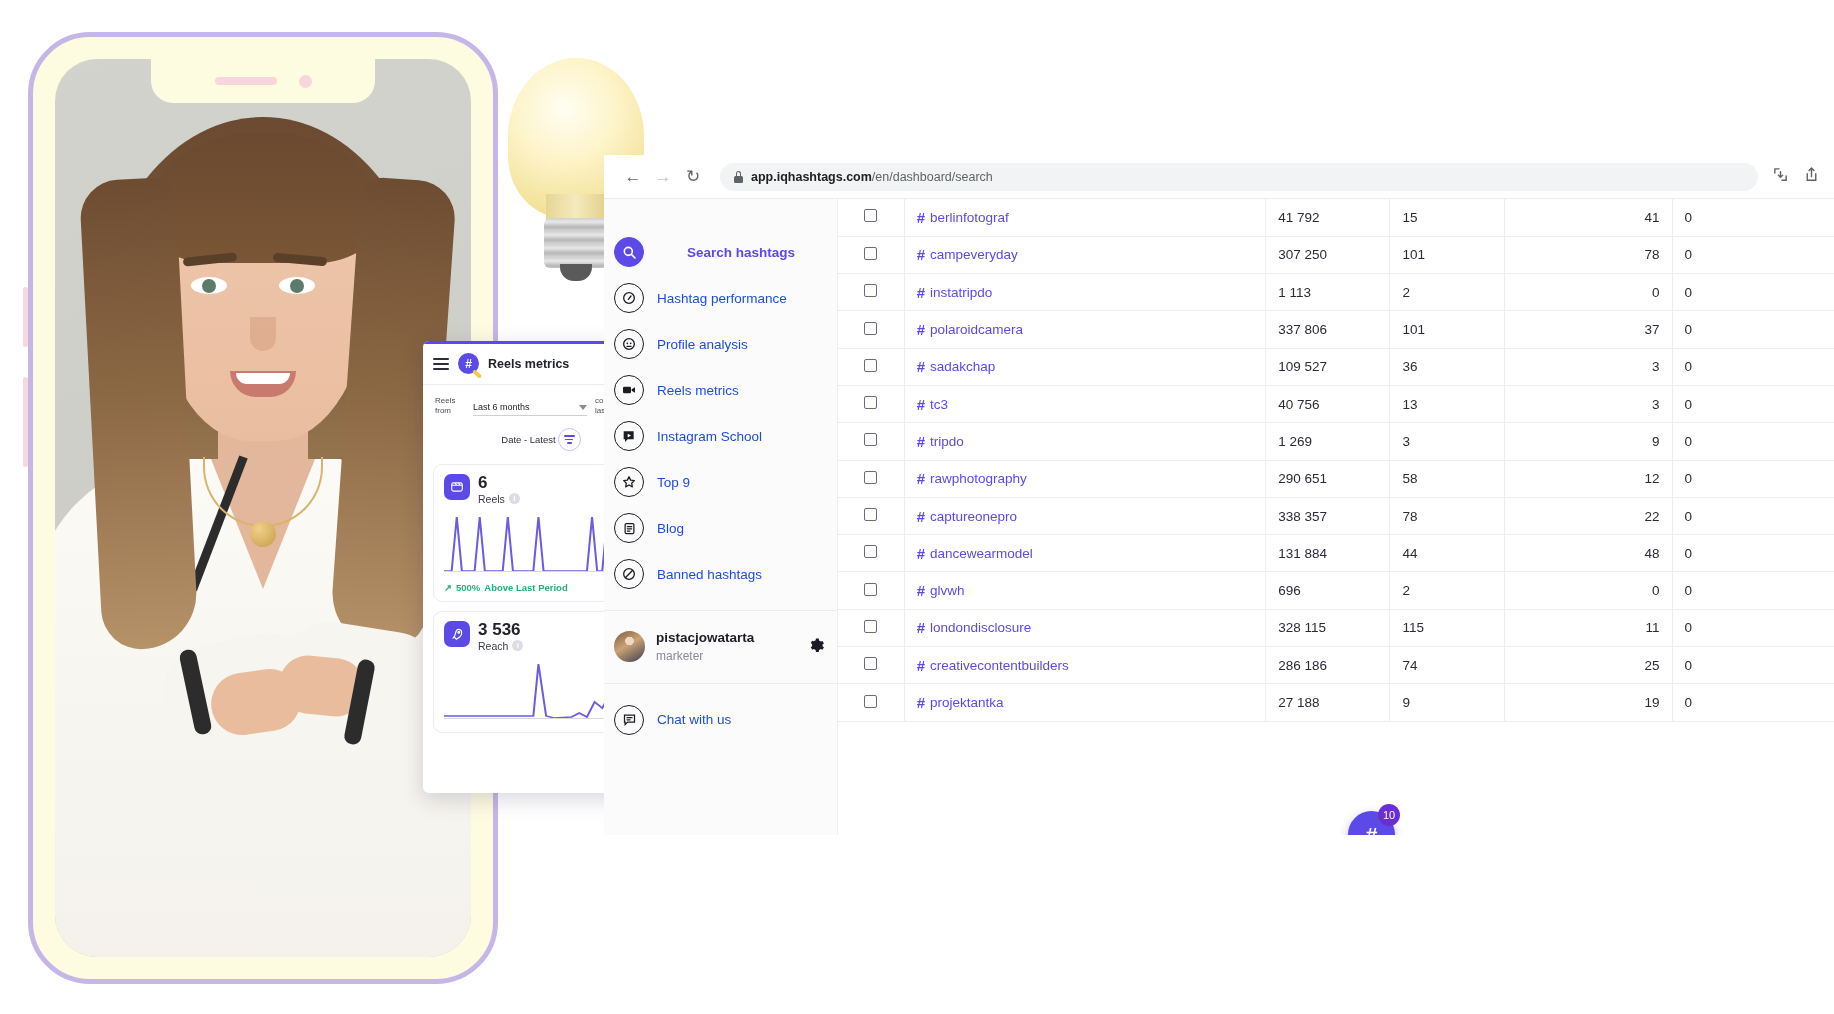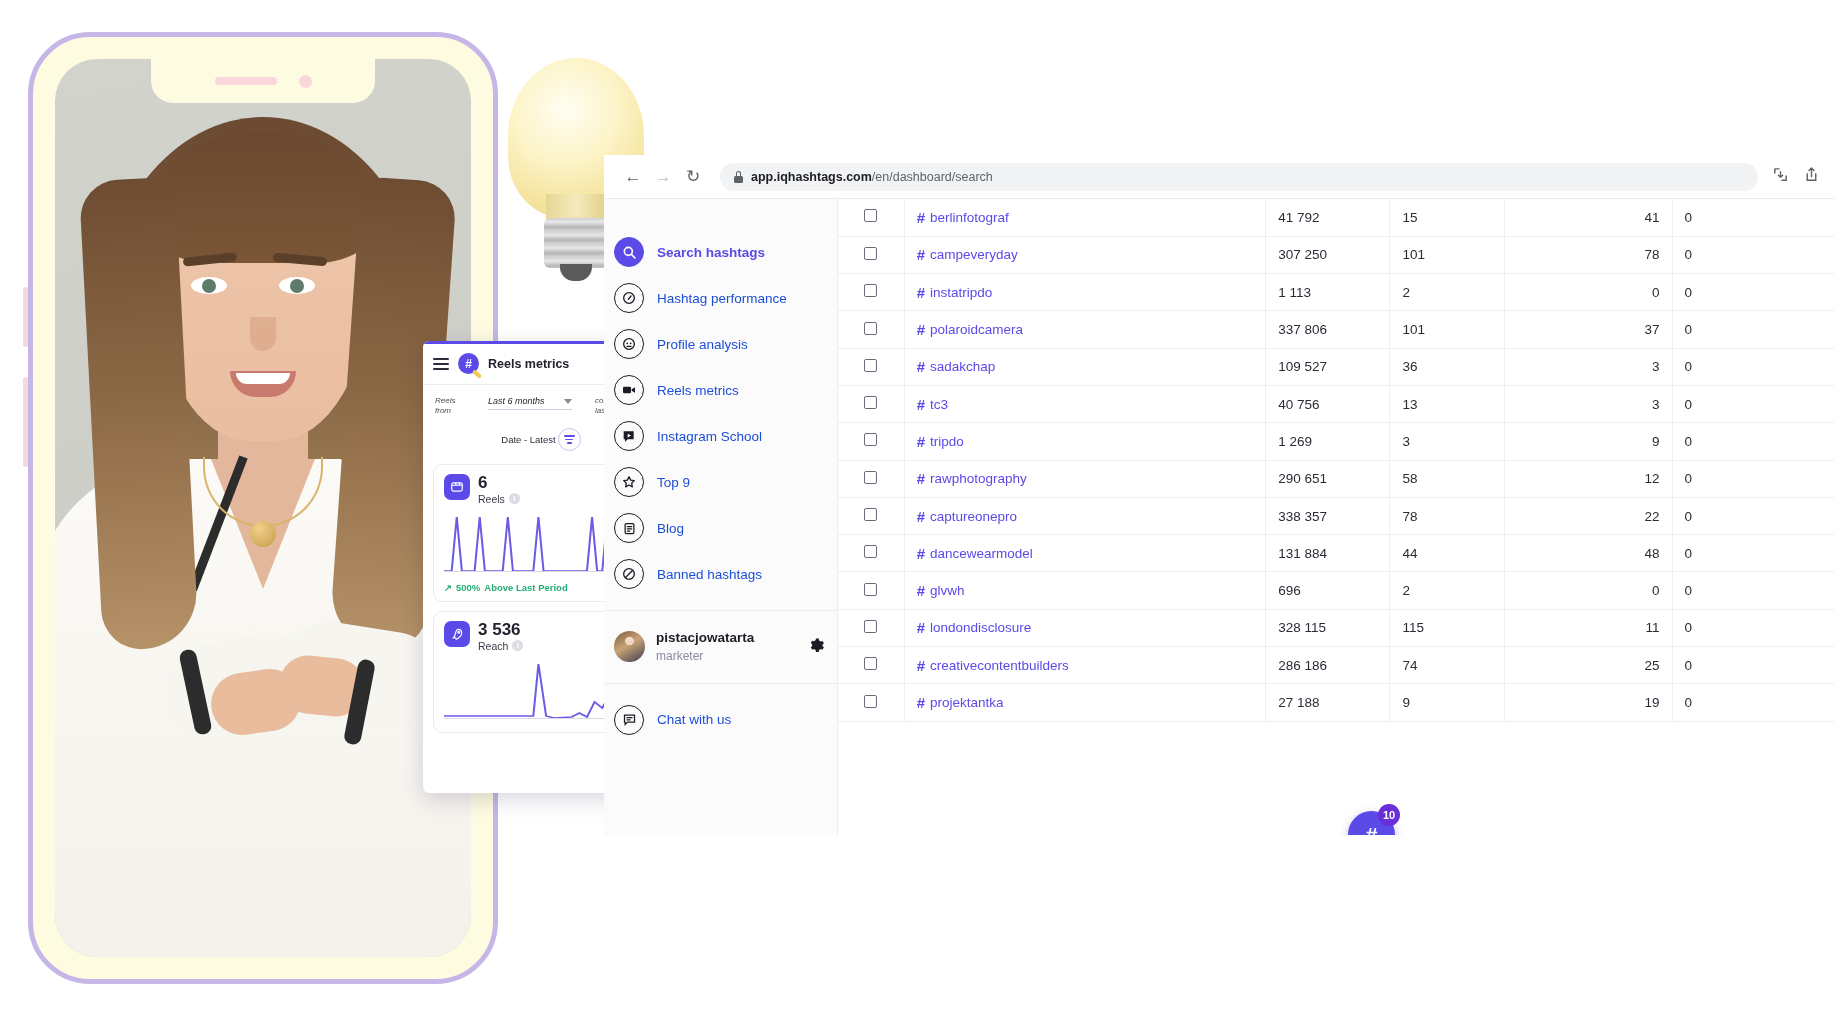--- a/index.html
+++ b/index.html
@@ -134,21 +134,21 @@
     overflow: hidden;
   }
   .rp-topline { height: 3px; background: #5b4ae8; width: 100%; }
   .rp-header { display: flex; align-items: center; gap: 9px; padding: 9px 10px 10px 10px; border-bottom: 1px solid #eceaf5; }
   .rp-burger { display: flex; flex-direction: column; gap: 3px; }
   .rp-burger i { display: block; width: 16px; height: 2px; background: #2d2d3a; border-radius: 1px; }
   .rp-logo { width: 21px; height: 21px; border-radius: 50%; background: #5b4ae8; position: relative; display: flex; align-items: center; justify-content: center; }
   .rp-logo span { color: #fff; font-weight: 700; font-size: 12px; line-height: 1; }
   .rp-logo::after { content:""; position:absolute; right:-3px; bottom:-2px; width:10px; height:4px; background:#f2c94c; border-radius:2px; transform: rotate(40deg); }
   .rp-title { font-size: 12.5px; font-weight: 700; color: #23232e; }
-  .rp-filters { padding: 11px 12px 2px 12px; display: flex; align-items: flex-start; gap: 23px; font-style: italic; }
+  .rp-filters { padding: 11px 12px 2px 12px; display: flex; align-items: flex-end; gap: 8px; }
   .rp-lbl { font-size: 8px; color: #4b4b58; line-height: 1.25; width: 30px; }
   .rp-select { flex: 1; }
   .rp-select-row { display: flex; align-items: center; justify-content: space-between; border-bottom: 1px solid #cfcde0; padding-bottom: 3px; }
   .rp-select-val { font-size: 9px; color: #23232e; }
   .rp-caret { width: 0; height: 0; border-left: 4px solid transparent; border-right: 4px solid transparent; border-top: 5px solid #8a8a9b; }
   .rp-cmp { font-size: 8px; color: #4b4b58; line-height: 1.25; width: 52px; }
   .rp-sortrow { display: flex; align-items: center; justify-content: center; gap: 2px; padding: 10px 0 9px 0; }
   .rp-sorttxt { font-size: 9.5px; color: #2d2d3a; }
   .rp-sortbtn { width: 23px; height: 23px; border-radius: 50%; border: 1px solid #c9c3f2; display: flex; flex-direction: column; align-items: center; justify-content: center; gap: 2px; }
   .rp-sortbtn i { display: block; height: 1.6px; background: #5b4ae8; border-radius: 1px; }
@@ -180,21 +180,21 @@
 
   #browser-body { display: flex; height: 636px; }
   #sidebar { width: 234px; background: #fbfbfc; border-right: 1px solid #ededf1; padding-top: 30px; overflow: hidden; }
   .nav-item { display: flex; align-items: center; gap: 13px; padding: 8px 0 8px 10px; }
   .nav-ico {
     width: 30px; height: 30px; border-radius: 50%; border: 1.4px solid #1c1c24;
     display: flex; align-items: center; justify-content: center; flex: none; color: #1c1c24;
   }
   .nav-ico.active { background: #5b4ae8; border-color: #5b4ae8; color: #fff; }
   .nav-lbl { font-size: 13.5px; color: #1d4ed8; }
-  .nav-item.active .nav-lbl { color: #5b4ae8; font-weight: 700; }
+  .nav-item.active .nav-lbl { color: #5b4ae8; font-weight: 700; margin-left: 30px; }
   .nav-sep { height: 1px; background: #ececf0; margin: 13px 0; }
   .acct { display: flex; align-items: center; gap: 11px; padding: 6px 12px 6px 10px; }
   .avatar { width: 31px; height: 31px; border-radius: 50%; flex: none;
     background: radial-gradient(circle at 50% 32%, #f0d7c4 0 16%, transparent 17%),
                 linear-gradient(150deg,#7a5b3e 0%, #caa377 45%, #3c3c4c 100%); }
   .acct-name { font-size: 13.5px; font-weight: 700; color: #1c1c24; line-height: 1.15; }
   .acct-role { font-size: 12px; color: #8b8b99; }
   .gear { margin-left: auto; color: #1c1c24; font-size: 15px; }
 
   
@@ -204,21 +204,21 @@
   table.hashtags tr td:last-child { border-right: none; }
   .c-check { width: 49px; text-align: center; padding: 0; }
   .c-tag { width: 268px; }
   .c-n1 { width: 92px; } .c-n2 { width: 85px; } .c-n3 { width: 124px; text-align: right; } .c-n4 { width: 120px; }
   .cb { width: 13px; height: 13px; border: 1.4px solid #6b6b7a; border-radius: 2px; display: inline-block; }
   .tag { color: #5b4ae8; font-size: 13.5px; display: flex; align-items: center; gap: 5px; }
   .tag .hash { font-weight: 800; font-size: 15px; }
   #fab { position: absolute; left: 510px; top: 612px; width: 47px; height: 47px; border-radius: 50%; background: #5b4ae8; color: #fff;
          display: flex; align-items: center; justify-content: center; font-size: 21px; font-weight: 800; box-shadow: 0 3px 10px rgba(60,40,180,.3); }
   #fab-badge { position: absolute; right: -5px; top: -7px; width: 22px; height: 22px; border-radius: 50%; background: #6a2ed8; color: #fff;
-         font-size: 11px; font-weight: 700; display: flex; align-items: center; justify-content: center; }
+         font-size: 11px; font-weight: 400; display: flex; align-items: center; justify-content: center; }
 </style>
 </head>
 <body>
 
 <div id="stage">
 
   <div id="phone-mockup">
     <div class="side-btn b1"></div>
     <div class="side-btn b2"></div>
     <div id="phone-screen">

